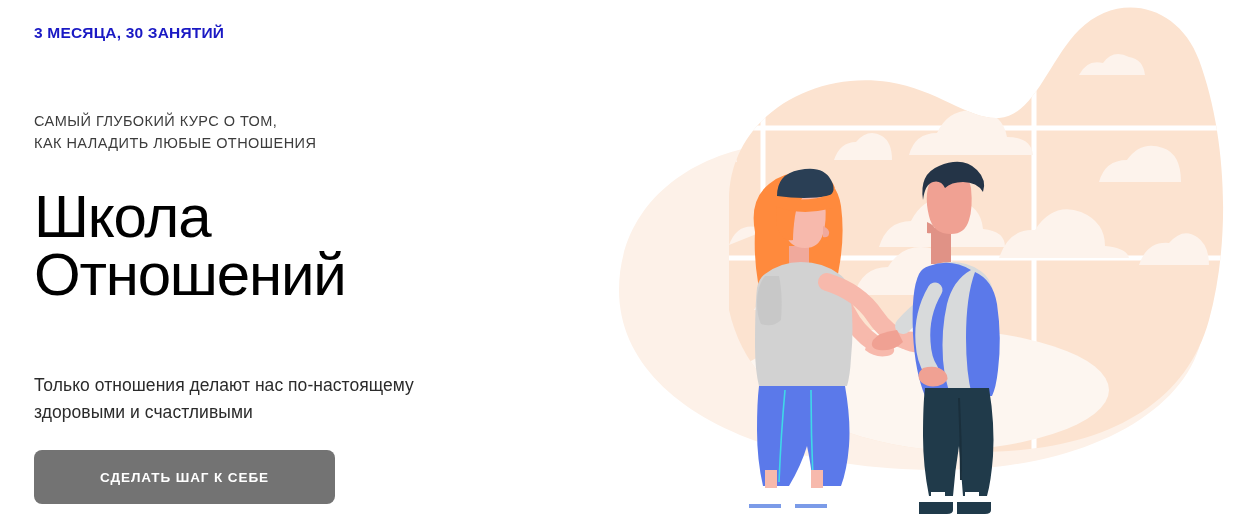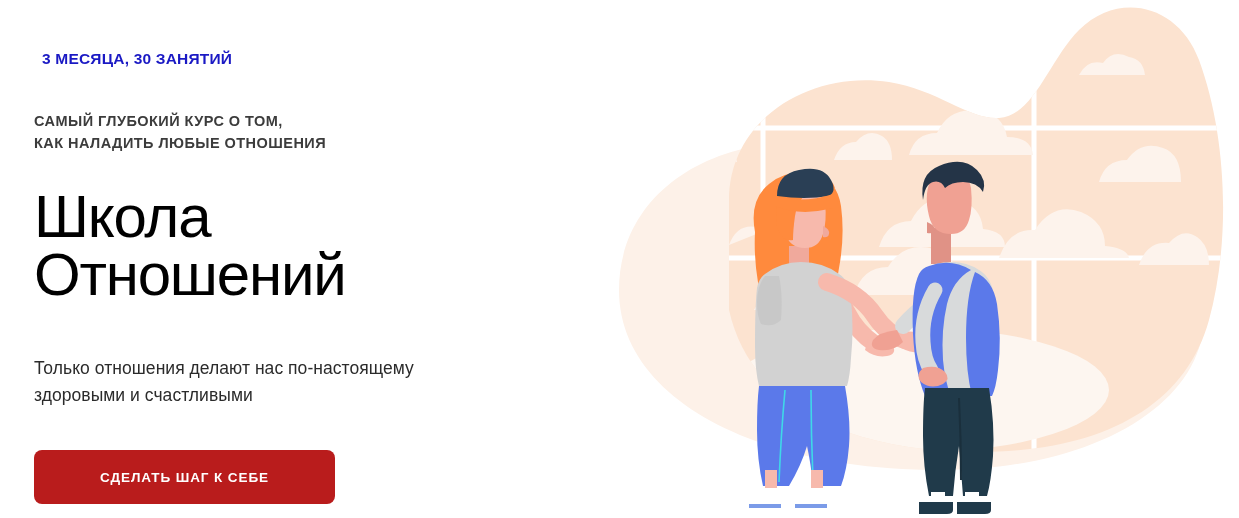--- a/index.html
+++ b/index.html
@@ -26,47 +26,46 @@
     position: absolute;
     left: 34px;
     top: 0;
     width: 560px;
     height: 518px;
     z-index: 5;
   }
 
   .eyebrow-row {
     position: absolute;
-    left: 8px;
+    left: 0;
     top: 24px;
     display: flex;
     align-items: center;
     white-space: nowrap;
-    margin-top: 26px;
   }
 
   .eyebrow {
     font-size: 15.5px;
     font-weight: 700;
     letter-spacing: 0.2px;
     color: #1a19c4;
     text-transform: uppercase;
   }
 
   .eyebrow.second {
     margin-left: 92px;
   }
 
   .kicker {
     position: absolute;
     left: 0;
     top: 110px;
     font-size: 14.5px;
     line-height: 1.52;
-    font-weight: 700;
+    font-weight: 400;
     letter-spacing: 0.45px;
     color: #3c3c3c;
     text-transform: uppercase;
     white-space: pre-line;
   }
 
   .headline {
     position: absolute;
     left: 0;
     top: 188px;
@@ -74,38 +73,38 @@
     line-height: 0.97;
     font-weight: 400;
     letter-spacing: -1.2px;
     color: #000000;
     white-space: pre-line;
   }
 
   .lede {
     position: absolute;
     left: 0;
-    top: 355px;
+    top: 372px;
     font-size: 17.5px;
     line-height: 1.52;
     font-weight: 400;
     letter-spacing: 0.05px;
     color: #2b2b2b;
     white-space: pre-line;
   }
 
   .cta {
     position: absolute;
     left: 0;
     top: 450px;
     width: 301px;
     height: 54px;
     border: none;
     border-radius: 8px;
-    background: #b91c1c;
+    background: #737373;
     color: #ffffff;
     font-family: "Liberation Sans", "DejaVu Sans", sans-serif;
     font-size: 13.5px;
     font-weight: 700;
     letter-spacing: 0.9px;
     text-transform: uppercase;
     cursor: pointer;
     display: flex;
     align-items: center;
     justify-content: center;

